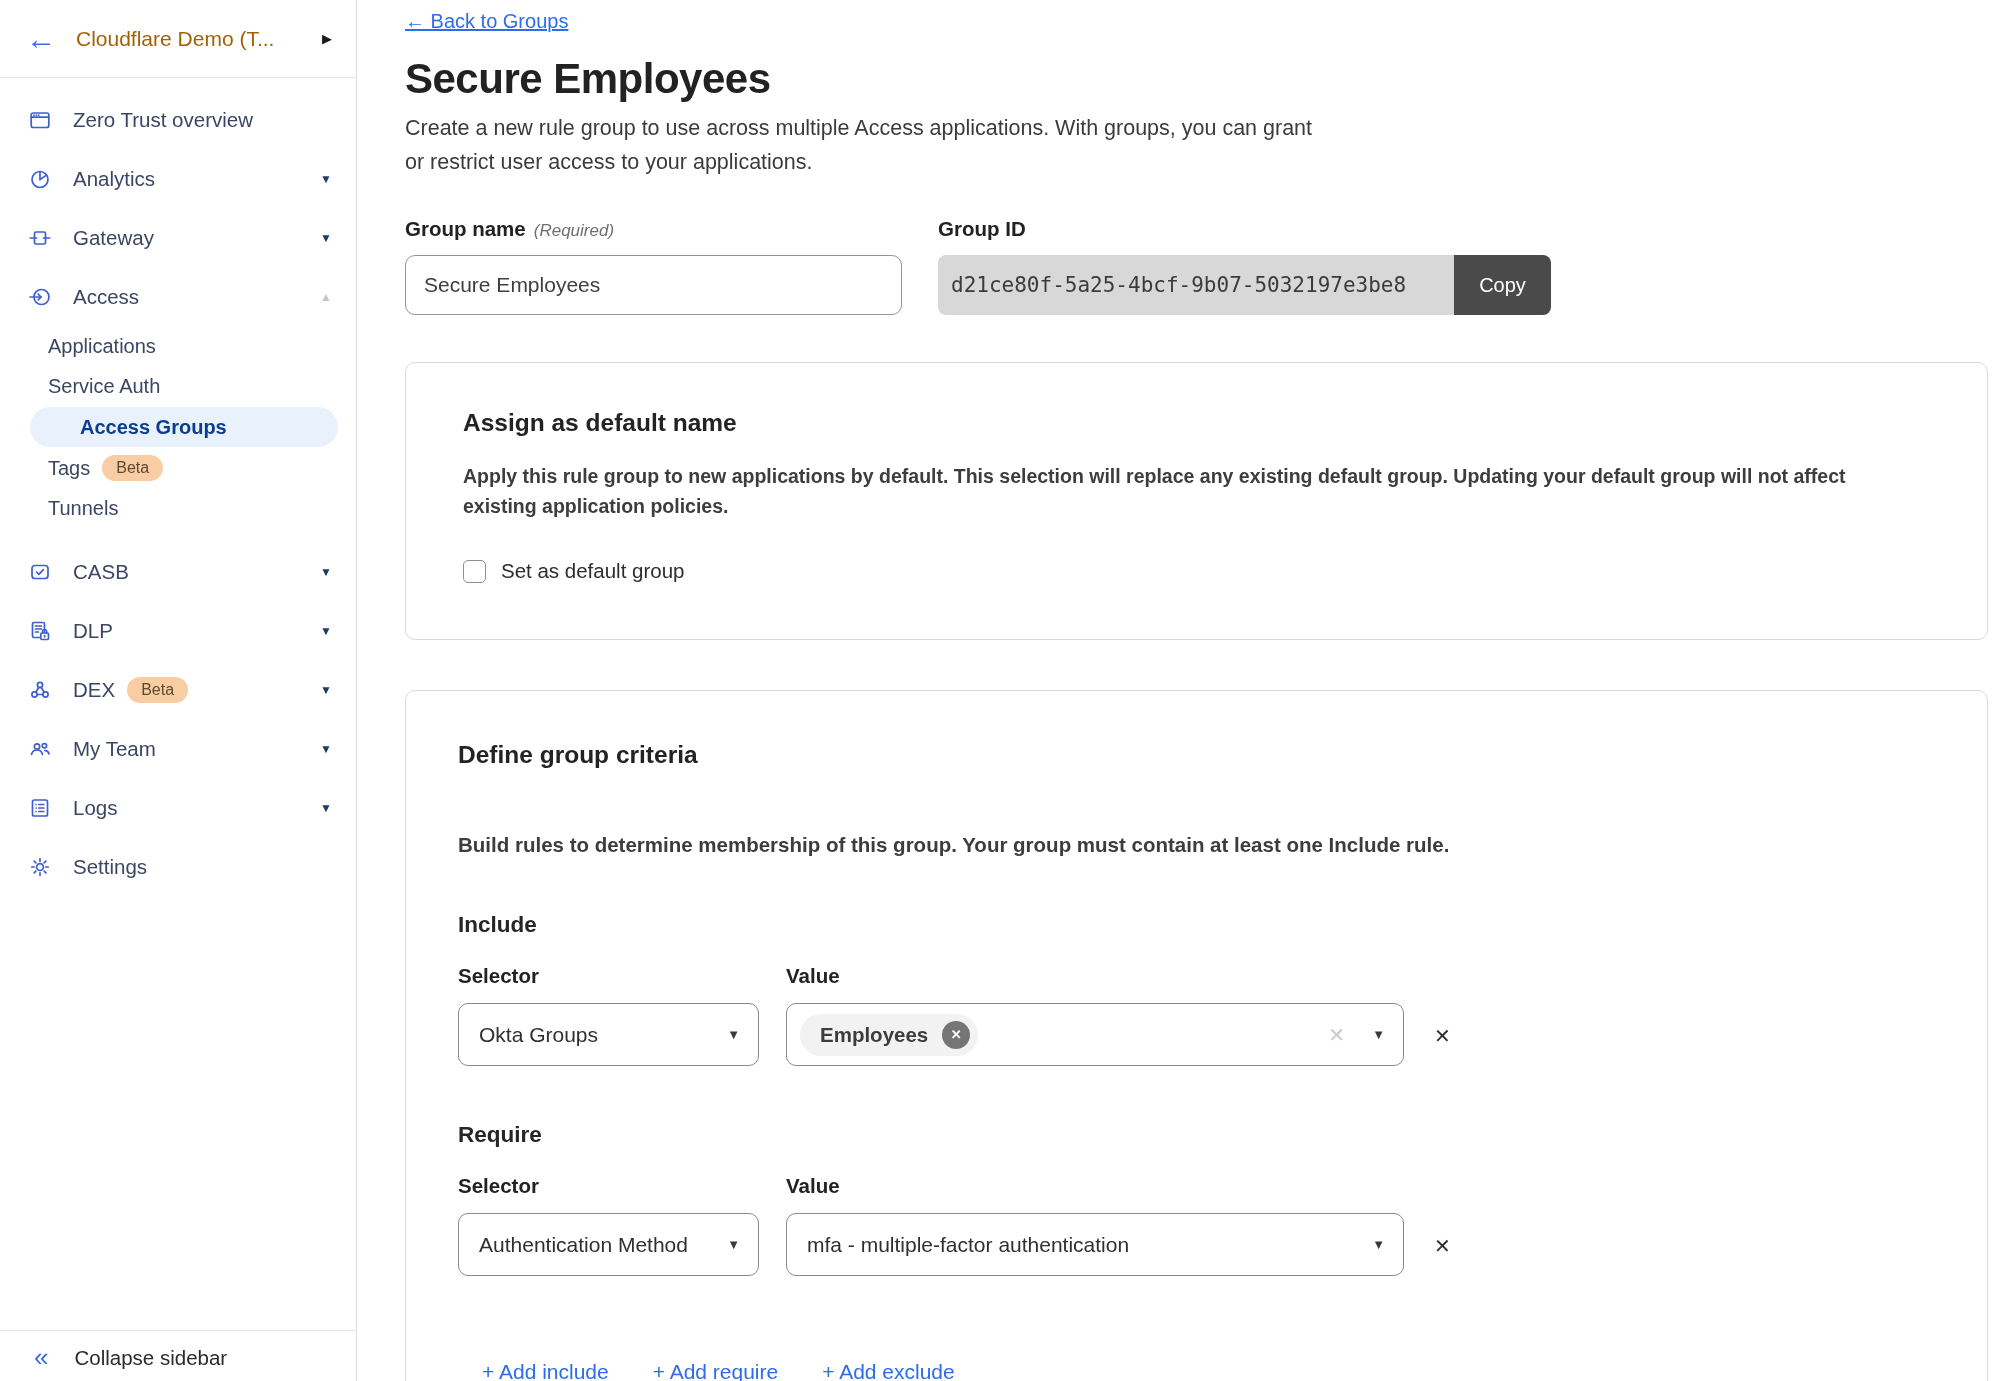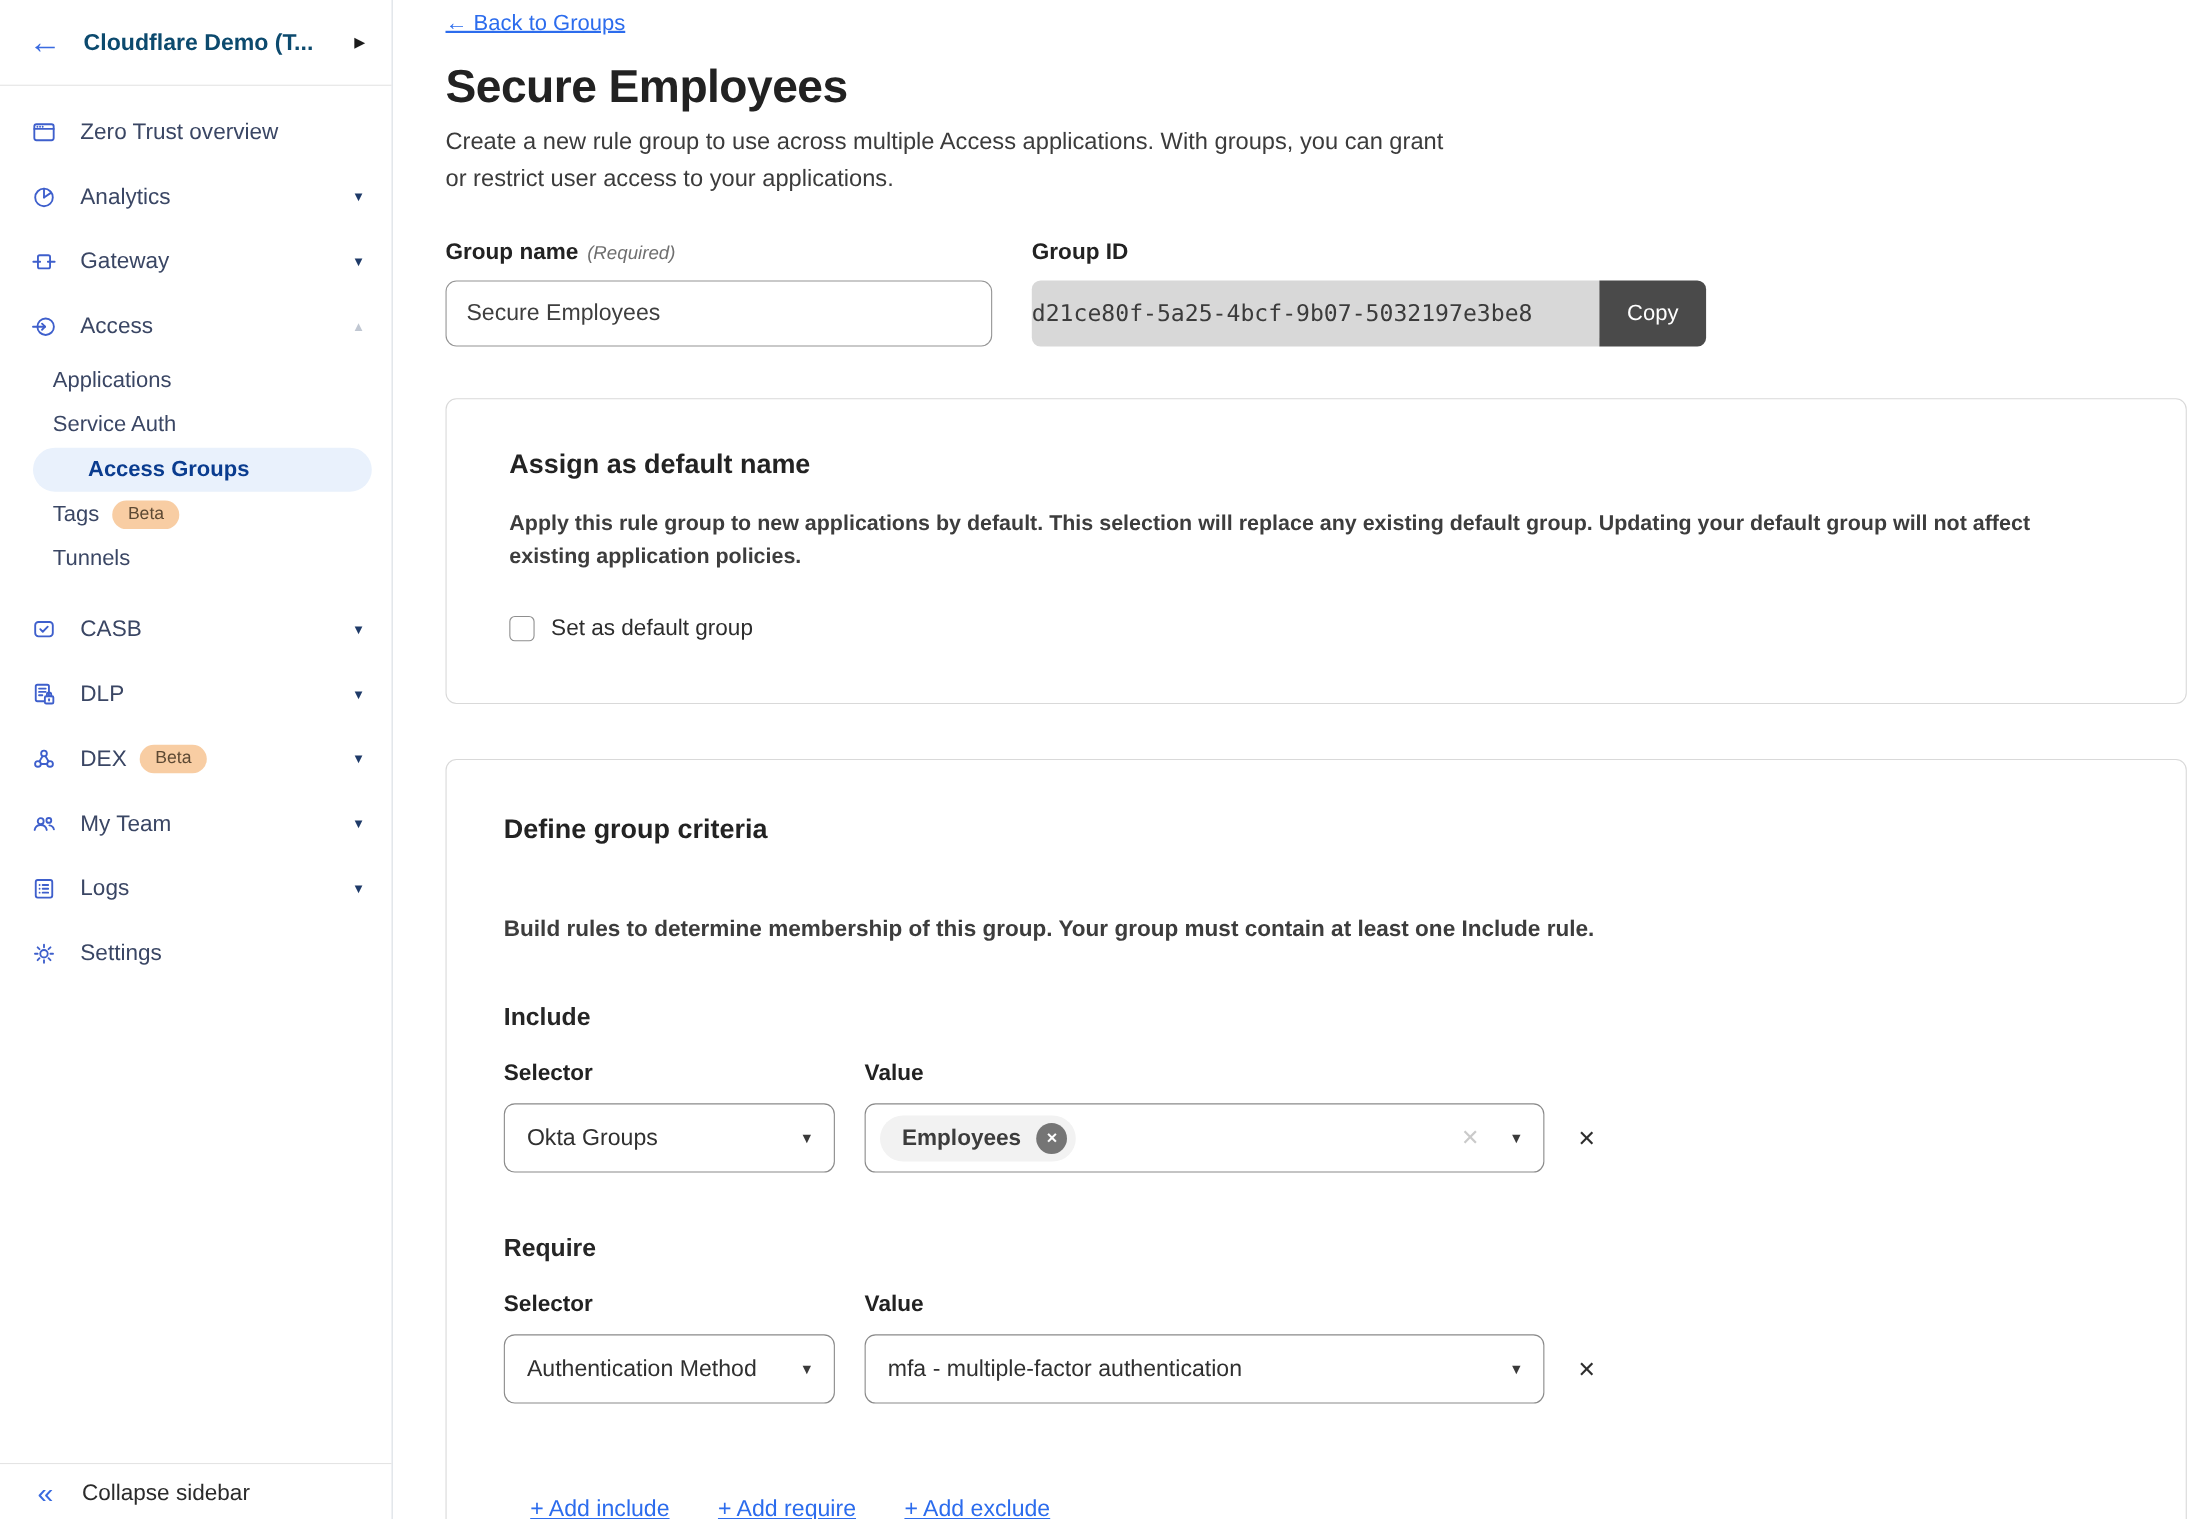--- a/index.html
+++ b/index.html
@@ -6,21 +6,21 @@
   html,body { width:1999px; height:1381px; overflow:hidden; background:#fff;
     font-family:"Liberation Sans", sans-serif; color:#2d2d2d; }
   .app { position:relative; width:1999px; height:1381px; }
 
   
   .sidebar { position:absolute; left:0; top:0; bottom:0; width:357px;
     border-right:1px solid #d8dde3; display:flex; flex-direction:column; background:#fff; }
   .sb-header { height:78px; flex:none; border-bottom:1px solid #e4e4e4;
     display:flex; align-items:center; padding:0 24px 0 26px; }
   .sb-back { color:#3a6be0; font-size:30px; line-height:1; cursor:pointer; }
-  .sb-title { margin-left:20px; font-size:21px; font-weight:700; color:#0c4a6e; cursor:pointer; }
+  .sb-title { margin-left:20px; font-size:21px; font-weight:400; color:#a16207; cursor:pointer; }
   .sb-expand { margin-left:auto; font-size:13px; color:#1b1b1b; cursor:pointer; }
 
   .sb-nav { flex:1; padding-top:12px; overflow:hidden; }
   .sb-item { height:59px; display:flex; align-items:center; padding:0 24px 0 28px; cursor:pointer; }
   .sb-icon { width:24px; height:24px; color:#3e5fcc; flex:none; display:flex; }
   .sb-icon svg { width:24px; height:24px; }
   .sb-label { margin-left:21px; font-size:20.5px; color:#3a4664; }
   .sb-chev { margin-left:auto; font-size:12px; color:#1e3a68; }
   .sb-chev.up { color:#c0c7d2; }
   .sb-sub { height:40px; display:flex; align-items:center; padding-left:48px;
@@ -44,21 +44,21 @@
 
   .form-row { margin-top:38px; display:flex; align-items:flex-start; }
   .field + .field { margin-left:36px; }
   .field-label { display:flex; align-items:baseline; font-size:20.5px; font-weight:700; color:#222; }
   .req { margin-left:8px; font-weight:400; font-size:17px; color:#6f6f6f;font-style:italic; }
   .text-input { margin-top:14px; display:block; width:497px; height:60px;
     border:1.5px solid #949494; border-radius:10px; padding:0 18px;
     font:21px "Liberation Sans", sans-serif; color:#3e3e3e; background:#fff; }
   .id-assembly { margin-top:14px; display:flex; height:60px; }
   .id-box { width:516px; background:#d8d8d8; border-radius:8px 0 0 8px;
-    display:flex; align-items:center; 
+    display:flex; align-items:center; padding-left:13px;
     font-family:"DejaVu Sans Mono", monospace; font-size:21px; color:#3b3b3b; }
   .copy-btn { width:97px; background:#4a4a4a; color:#fff; border:none;
     border-radius:0 8px 8px 0; font:20px "Liberation Sans", sans-serif; cursor:pointer; }
 
   .card { margin-top:47px; border:1px solid #d9d9d9; border-radius:10px;
     padding:46px 60px 56px 57px; background:#fff; }
   .card h2 { font-size:24.5px; font-weight:700; color:#232323; }
   .card .body { margin-top:24px; font-size:19.5px; line-height:30px; color:#3d3d3d; max-width:1412px;font-weight:bold; }
   .check-row { margin-top:38px; display:flex; align-items:center; width:max-content; cursor:pointer; }
   .checkbox { width:23px; height:23px; border:1.5px solid #8f8f8f; border-radius:5px;

